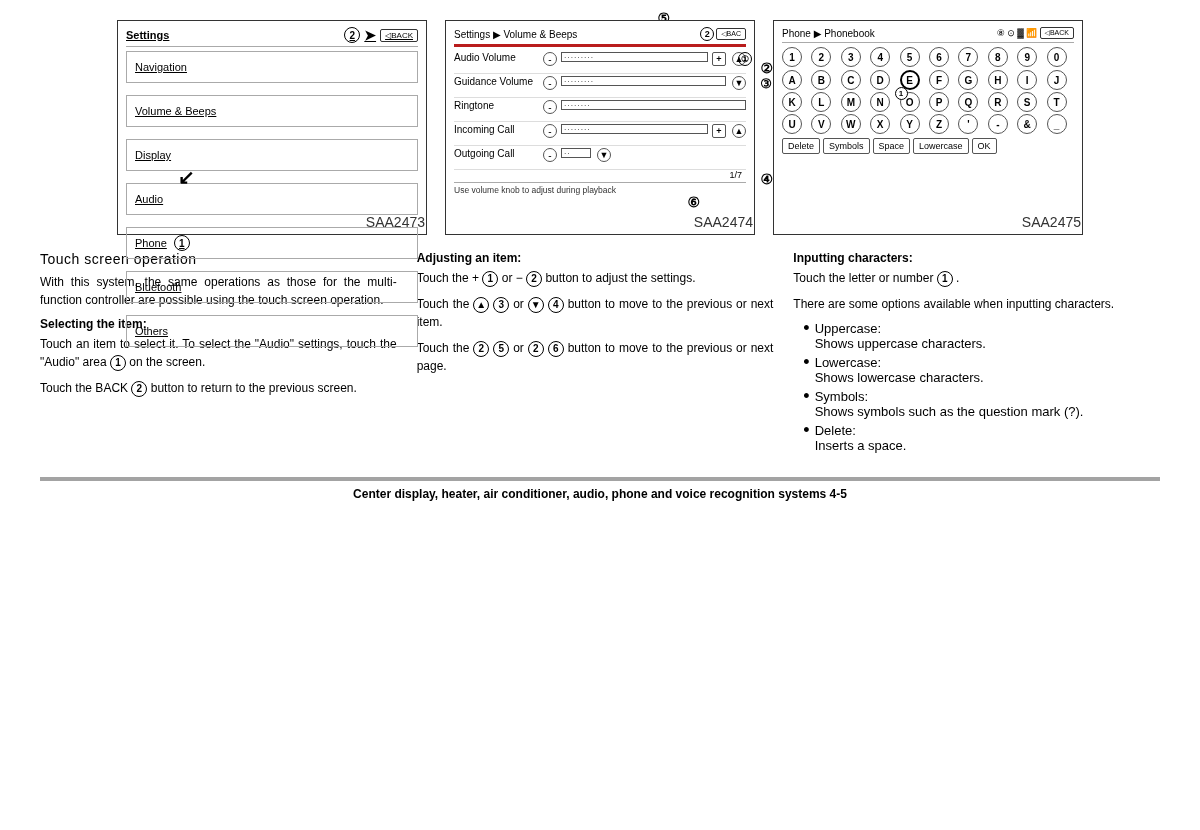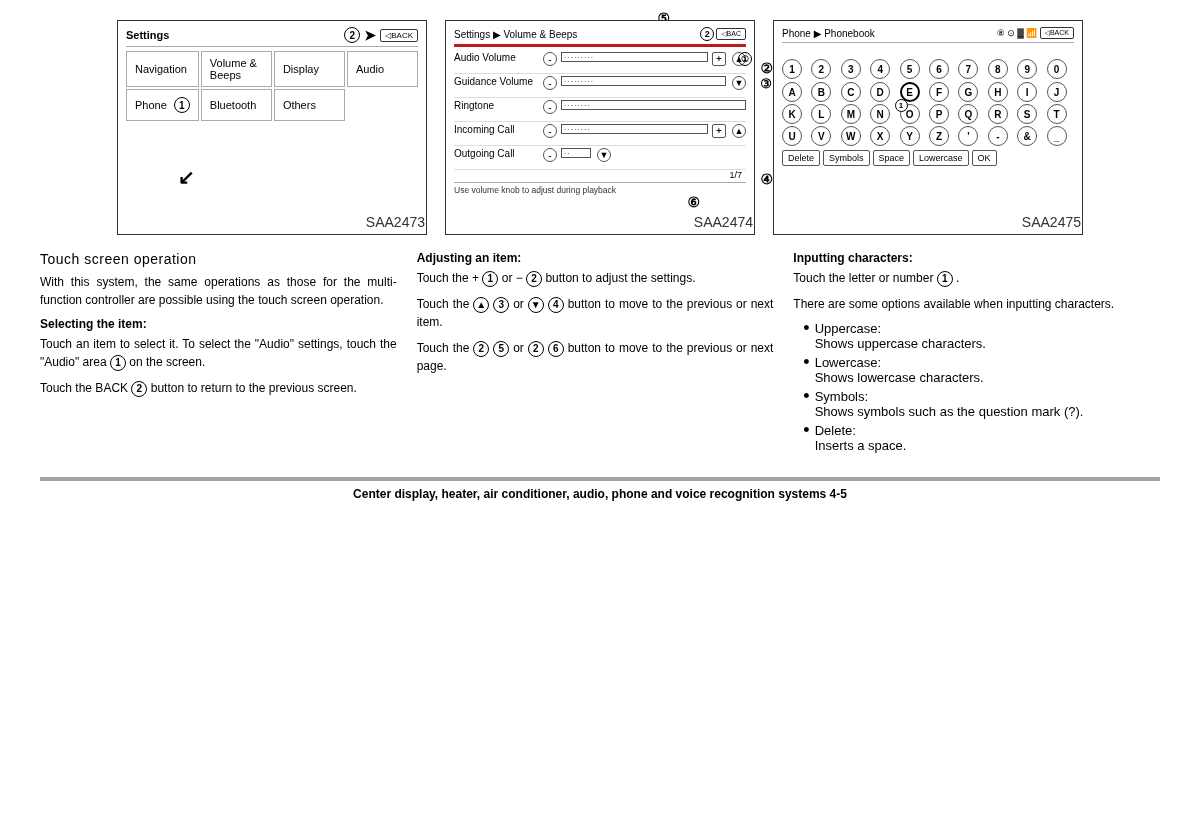--- a/index.html
+++ b/index.html
@@ -104,22 +104,22 @@
       width: 16px;
       height: 16px;
       border: 1.5px solid #000;
       border-radius: 50%;
       font-size: 9px;
       font-weight: bold;
       flex-shrink: 0;
     }
     .settings-grid {
       display: grid;
-      grid-template-columns: 1fr 1fr 1fr 1fr;
-      gap: 2px;
+      grid-template-columns: 1fr;
+      gap: 12px;
     }
     .settings-cell {
       border: 1px solid #aaa;
       padding: 5px 8px;
       font-size: 11px;
       min-height: 32px;
       display: flex;
       align-items: center;
       gap: 4px;
     }
@@ -187,21 +187,21 @@
       margin-top: 2px;
     }
 
     
     .phone-header {
       display: flex;
       align-items: center;
       justify-content: space-between;
       border-bottom: 1px solid #aaa;
       padding-bottom: 3px;
-      margin-bottom: 16px;
+      margin-bottom: 4px;
     }
     .phone-title {
       font-size: 10px;
     }
     .key-grid {
       display: grid;
       grid-template-columns: repeat(10, 1fr);
       gap: 2px;
       margin-bottom: 3px;
     }
@@ -333,21 +333,21 @@
       font-size: 9px;
     }
   </style>
 </head>
 <body>
 
 <div class="page-container">
 
   <div class="diagrams-row">
 
-    <div class="diag-wrapper" style="position:relative; display:inline-block;">
+    <div class="diag-wrapper" style="position:relative; display:inline-block;text-decoration:underline;">
       <div class="diagram-box diagram1">
         <div class="diagram-inner">
 
           <div class="settings-header">
             <span class="settings-header-title">Settings</span>
             <div style="display:flex;align-items:center;gap:3px;">
               <span class="circle-num" style="font-size:10px;">2</span>
               <span style="font-size:14px; font-weight:bold; margin:0 1px;">➤</span>
               <div class="back-btn">
                 <span style="font-size:8px;">◁BACK</span>

